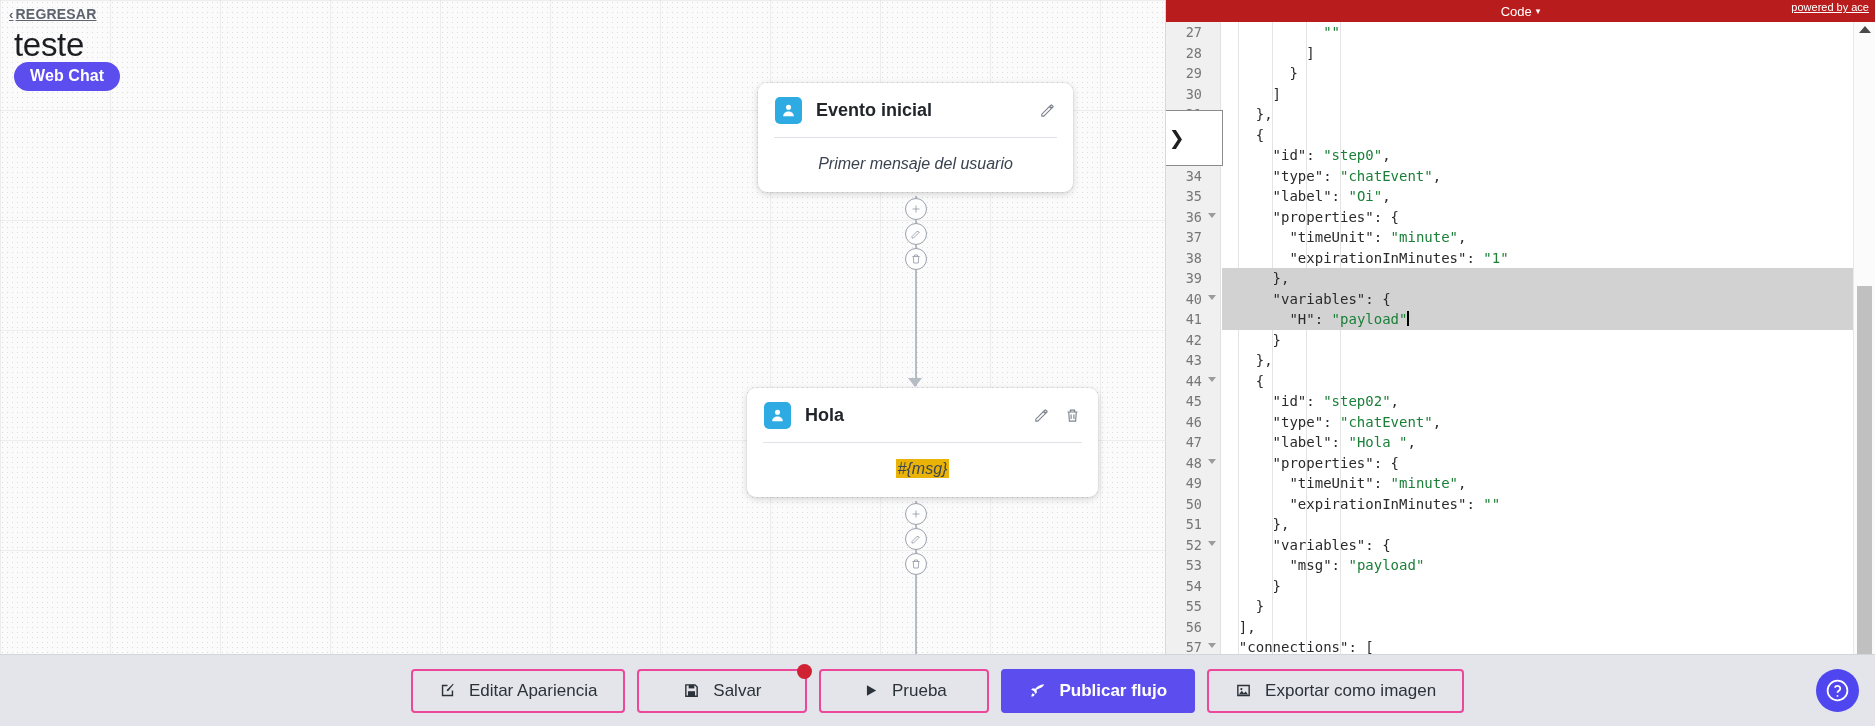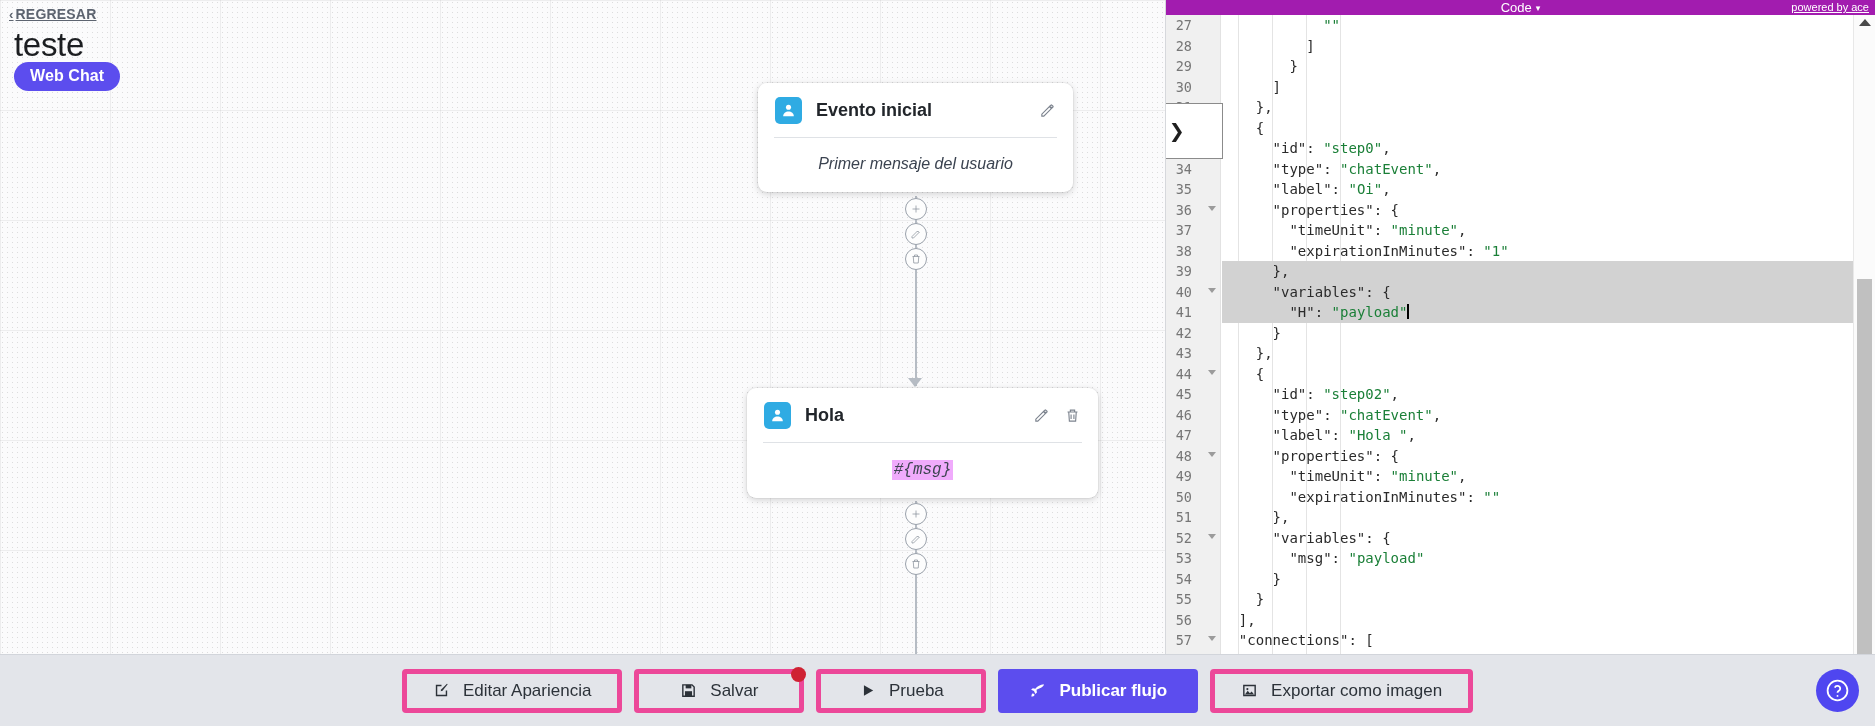--- a/index.html
+++ b/index.html
@@ -70,21 +70,21 @@
   }
   .node-actions { display: flex; align-items: center; gap: 14px; }
   .node-actions svg { width: 17px; height: 17px; stroke: #7c838e; fill: none; stroke-width: 1.6; cursor: pointer; }
   .node-divider { height: 1px; background: #dfe2e6; margin: 0 16px; }
   .node-body {
     padding: 17px 17px 19px;
     text-align: center;
     font-size: 16px; font-style: italic; color: #3c4450;
   }
   .node-body.placeholder { color: #3b4350; text-align: center; }
-  .hl { background: #f0abfc; padding: 1px 2px; font-family: Liberation Mono, monospace; }
+  .hl { background: #eab308; padding: 1px 2px; }
 
   .edge {
     position: absolute; width: 2px; background: #b6bcc4;
   }
   .edge-arrow {
     position: absolute; width: 0; height: 0;
     border-left: 7px solid transparent;
     border-right: 7px solid transparent;
     border-top: 9px solid #b6bcc4;
   }
@@ -100,21 +100,21 @@
 
   
   #code-panel {
     position: absolute; right: 0; top: 0;
     width: 710px; height: 654px;
     background: #ffffff;
     display: flex; flex-direction: column;
     border-left: 1px solid #d6d8dc;
   }
   .code-header {
-    height: 15px; background: #a21caf;
+    height: 22px; background: #b91c1c;
     display: flex; align-items: center; justify-content: center;
     position: relative; flex: 0 0 auto;
   }
   .code-header-title {
     color: #ffffff; font-size: 13px; font-weight: 400;
     display: flex; align-items: center; gap: 4px;
   }
   .caret { font-size: 9px; }
   .powered {
     position: absolute; right: 6px; top: 1px;
@@ -126,21 +126,21 @@
     background: #ffffff;
     font-family: "DejaVu Sans Mono", "Liberation Mono", monospace;
     font-size: 14px; line-height: 20.5px;
   }
   .gutter {
     position: absolute; left: 0; top: 0; bottom: 0; width: 55px;
     background: #f0f0f0; border-right: 1px solid #e2e2e2;
   }
   .gline {
     height: 20.5px; color: #767676; font-size: 13.5px;
-    text-align: right; padding-right: 28px;
+    text-align: right; padding-right: 18px;
     position: relative;
   }
   .fold {
     position: absolute; right: 4px; top: 6px;
     width: 0; height: 0;
     border-left: 4px solid transparent;
     border-right: 4px solid transparent;
     border-top: 5px solid #9b9b9b;
   }
   .code-area { position: absolute; left: 56px; right: 22px; top: 0; bottom: 0; overflow: hidden; }
@@ -195,21 +195,21 @@
     display: flex; align-items: center; justify-content: center;
     gap: 12px;
     border-top: 1px solid #d2d5db;
   }
   .tbtn {
     position: relative;
     height: 44px; min-width: 170px;
     display: flex; align-items: center; justify-content: center; gap: 13px;
     padding: 0 26px;
     background: transparent;
-    border: 5px solid #ec4899;
+    border: 2px solid #ec4899;
     border-radius: 4px;
     font-size: 17px; color: #2c3239;
     cursor: pointer;
     font-family: "Liberation Sans", sans-serif;
   }
   .tbtn svg { width: 17px; height: 17px; fill: #2c3239; }
   .tbtn.primary {
     background: #5c4dee; border-color: #5c4dee; color: #ffffff; font-weight: 700;
   }
   .tbtn.primary svg { fill: #ffffff; }

